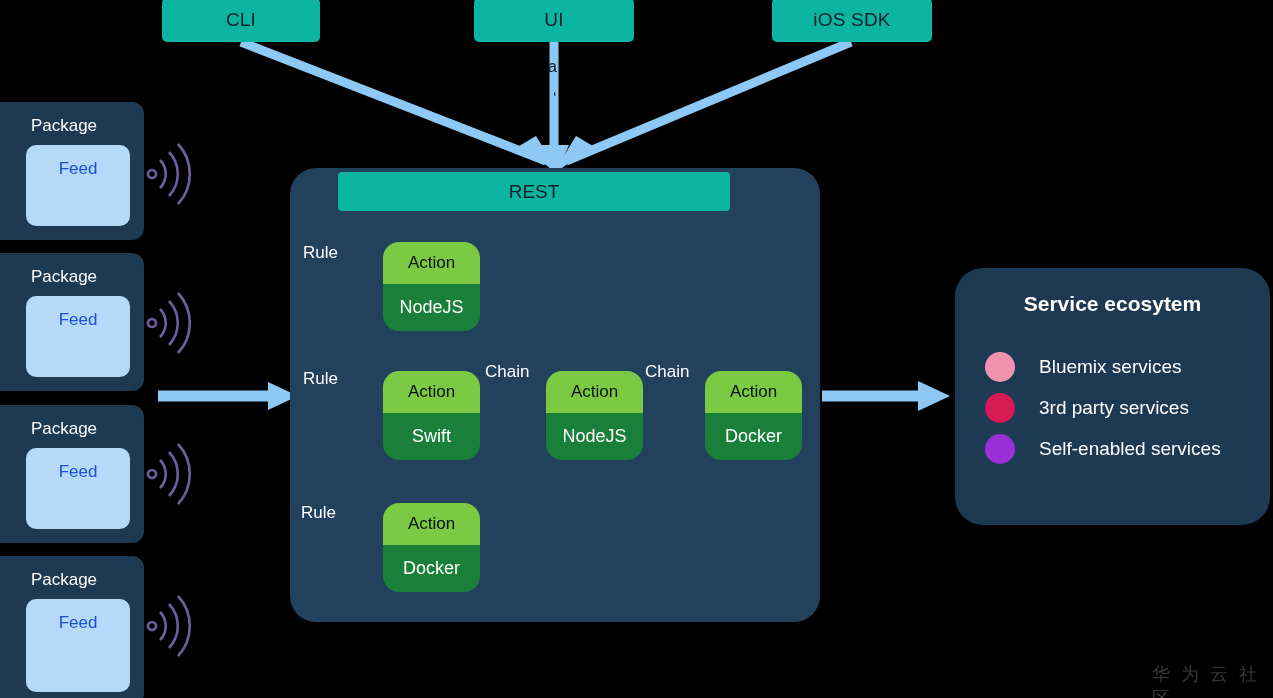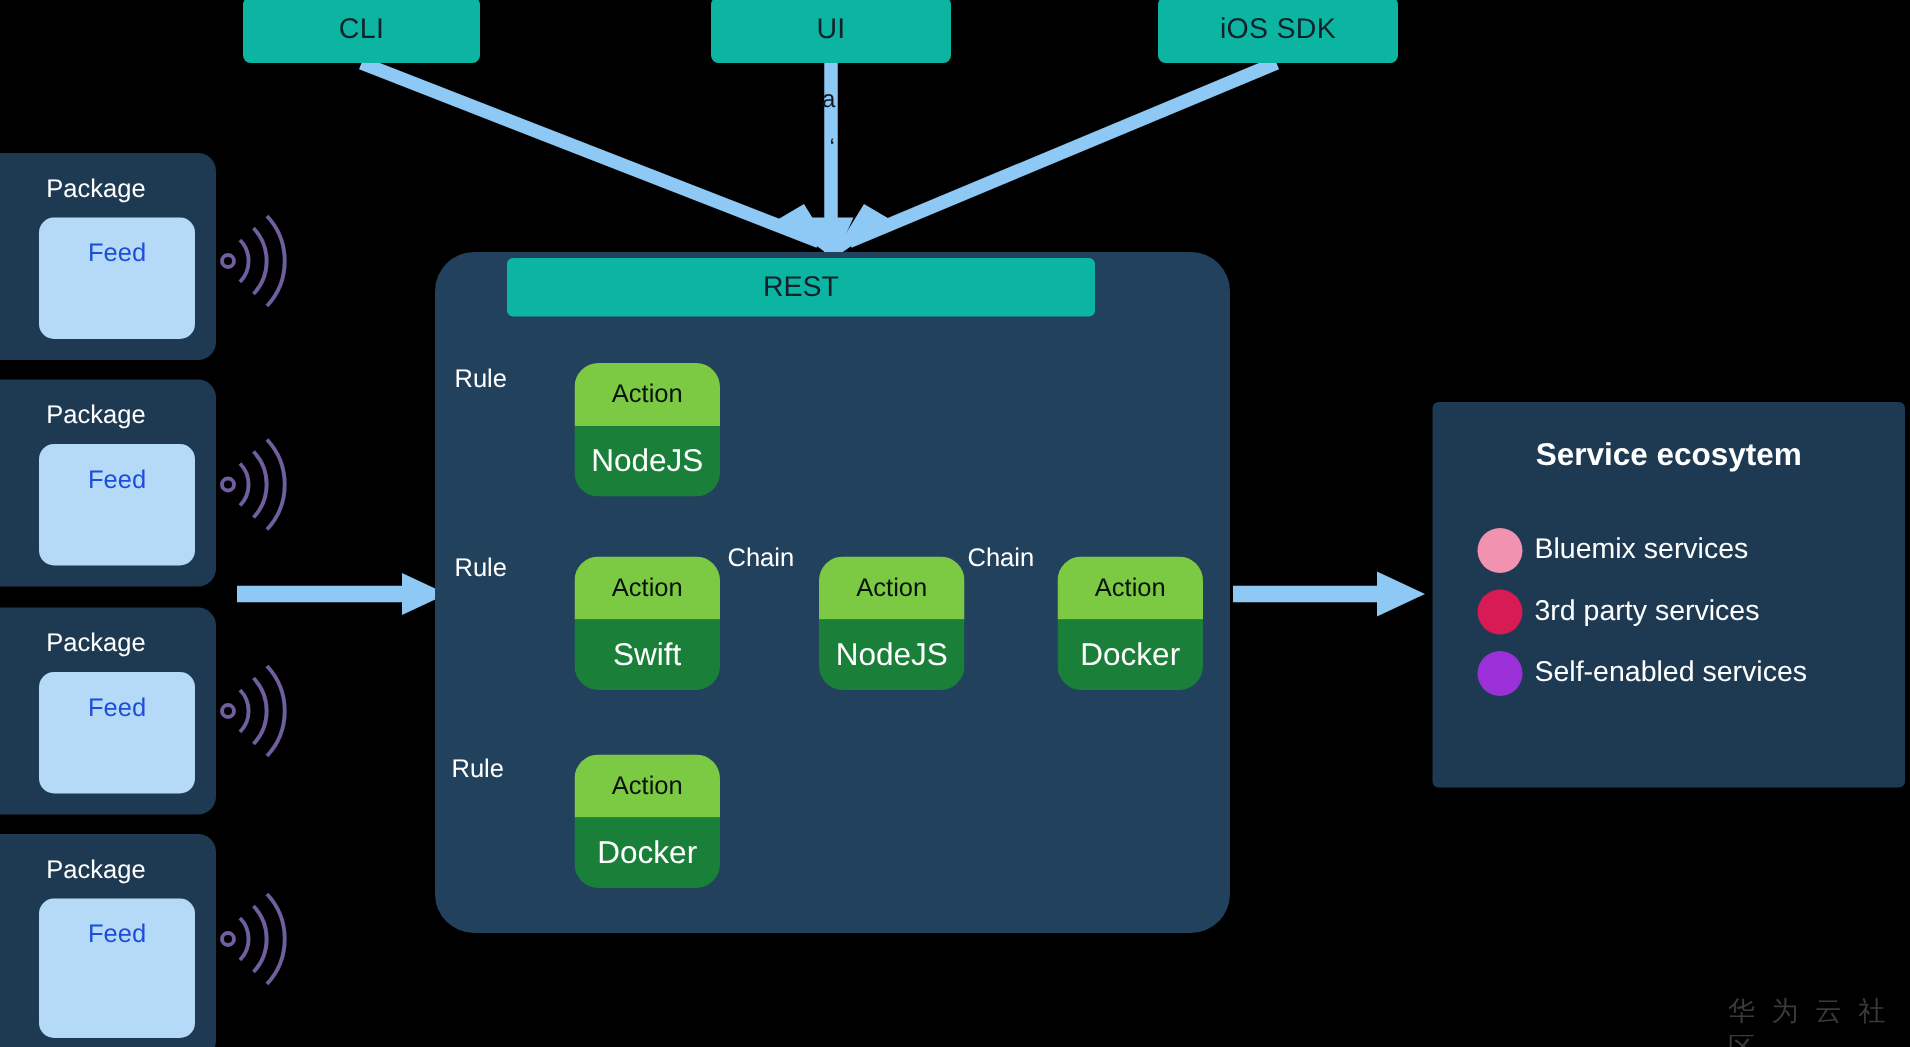--- a/index.html
+++ b/index.html
@@ -59,21 +59,21 @@
     color: #06120a;
     font-size: 17px;
     display: flex;
     align-items: center;
     justify-content: center;
     flex: 0 0 42px;
   }
   .action-runtime {
     background: #1a8039;
     color: #ffffff;
-    font-size: 21px;
+    font-size: 18px;
     display: flex;
     align-items: center;
     justify-content: center;
     flex: 1 1 auto;
   }
 
   
   .arrow-label {
     color: #ffffff;
     font-size: 17px;
@@ -102,21 +102,21 @@
     color: #1d4ed8;
     font-size: 17px;
     text-align: center;
     padding-top: 14px;
     box-sizing: border-box;
   }
 
   
   .ecosystem {
     background: #1d3a52;
-    border-radius: 4px;
+    border-radius: 28px;
   }
   .ecosystem-title {
     color: #ffffff;
     font-size: 21px;
     font-weight: bold;
     text-align: center;
     padding-top: 24px;
   }
   .legend-list {
     margin-top: 34px;
@@ -130,21 +130,21 @@
   }
   .legend-dot {
     width: 30px;
     height: 30px;
     border-radius: 50%;
     flex: 0 0 30px;
   }
   .legend-text {
     color: #ffffff;
     font-size: 19px;
-    margin-left: 8px;
+    margin-left: 24px;
     white-space: nowrap;
   }
 
   
   .watermark {
     color: #3a3a3a;
     font-size: 18px;
     letter-spacing: 3px;
   }
   .occluded-glyph {

